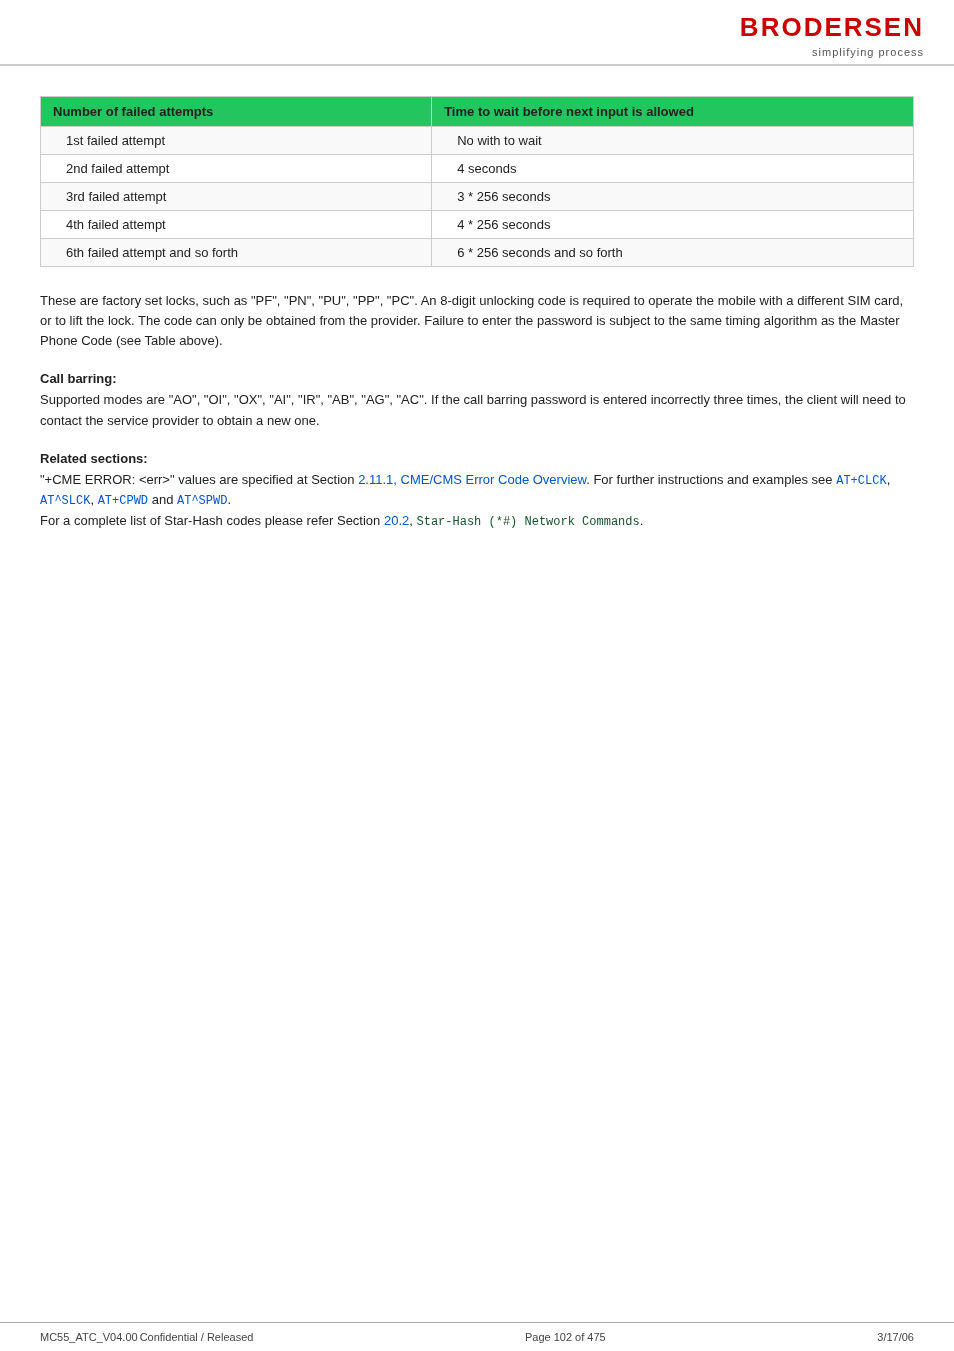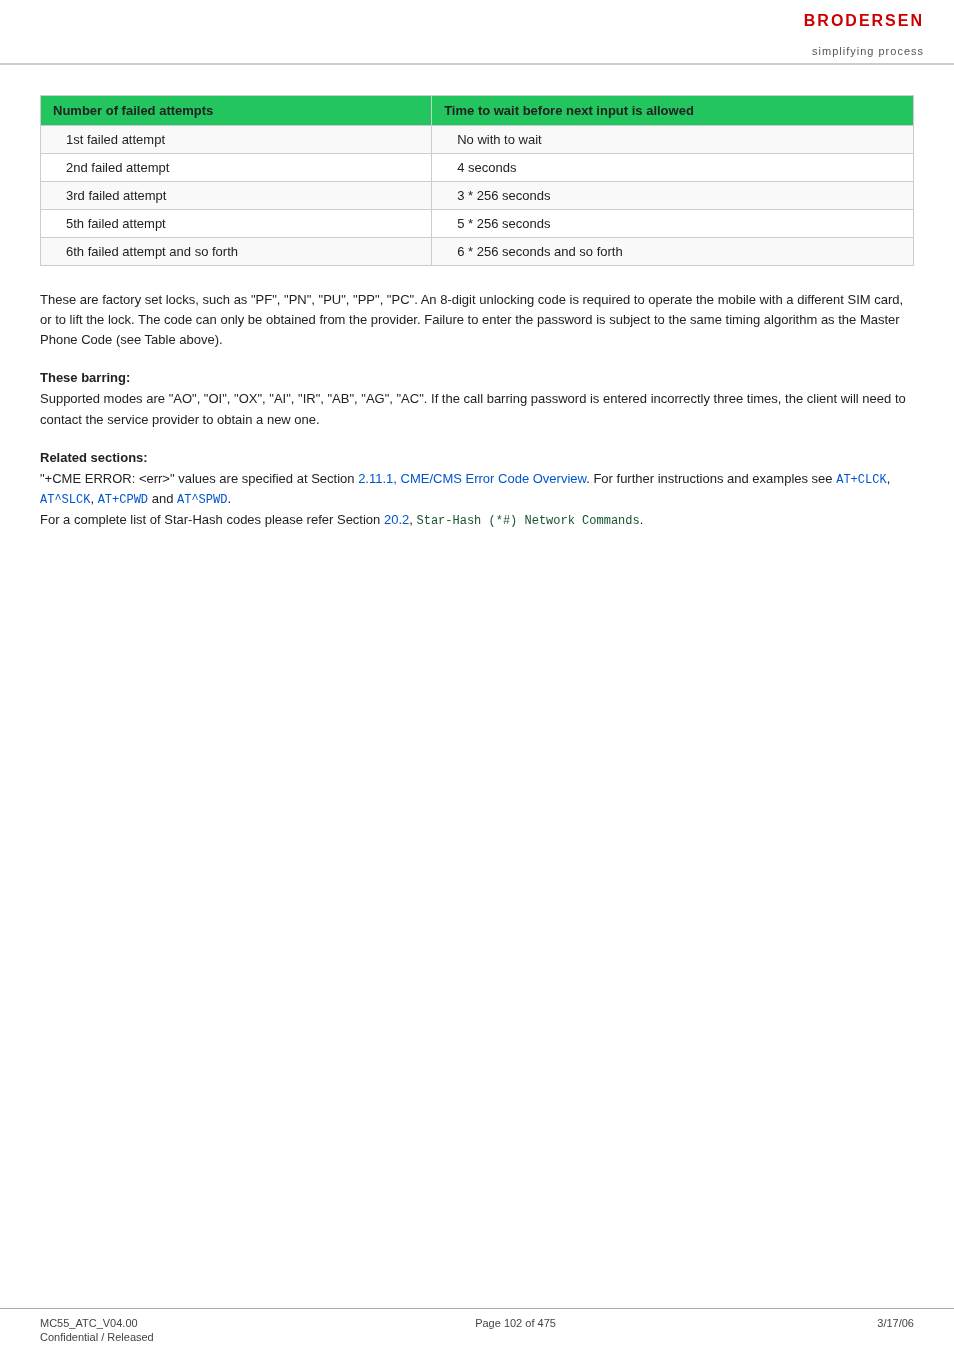--- a/index.html
+++ b/index.html
@@ -35,33 +35,33 @@
       border-bottom: 2px solid #cccccc;
     }
 
     .logo-area {
       display: flex;
       flex-direction: column;
       align-items: flex-end;
     }
 
     .logo-text {
-      font-size: 16px;
+      font-size: 26px;
       font-weight: 900;
       letter-spacing: 2px;
       color: #cc0000;
       font-family: Arial, Helvetica, sans-serif;
       text-align: right;
     }
 
     .logo-subtitle {
       font-size: 11px;
       color: #555555;
       letter-spacing: 1px;
-      margin-top: 15px;
+      margin-top: 3px;
     }
 
     
     .content {
       flex: 1;
       padding: 30px 40px 20px 40px;
     }
 
     
     .data-table {
@@ -129,21 +129,21 @@
       display: flex;
       justify-content: space-between;
       align-items: flex-start;
       font-size: 11px;
       color: #444444;
       margin-top: auto;
     }
 
     .footer-left {
       display: flex;
-      flex-direction: column;
+      flex-direction: row;
       gap: 2px;
     }
 
     .footer-center {
       text-align: center;
     }
 
     .footer-right {
       text-align: right;
     }
@@ -176,36 +176,36 @@
           </tr>
           <tr>
             <td>2nd failed attempt</td>
             <td>4 seconds</td>
           </tr>
           <tr>
             <td>3rd failed attempt</td>
             <td>3 * 256 seconds</td>
           </tr>
           <tr>
-            <td>5th failed attempt</td>
-            <td>5 * 256 seconds</td>
+            <td>4th failed attempt</td>
+            <td>4 * 256 seconds</td>
           </tr>
           <tr>
             <td>6th failed attempt and so forth</td>
             <td>6 * 256 seconds and so forth</td>
           </tr>
         </tbody>
     </table>
 
     <div class="section-block">
       <div class="section-body">These are factory set locks, such as "PF", "PN", "PU", "PP", "PC". An 8-digit unlocking code is required to operate the mobile with a different SIM card, or to lift the lock. The code can only be obtained from the provider. Failure to enter the password is subject to the same timing algorithm as the Master Phone Code (see Table above).</div>
     </div>
 
     <div class="section-block">
-      <div class="section-title">These barring:</div>
+      <div class="section-title">Call barring:</div>
       <div class="section-body">Supported modes are "AO", "OI", "OX", "AI", "IR", "AB", "AG", "AC". If the call barring password is entered incorrectly three times, the client will need to contact the service provider to obtain a new one.</div>
     </div>
 
     <div class="section-block">
       <div class="section-title">Related sections:</div>
       <div class="section-body" id="related-sections-body">
       <span><span>"+CME ERROR: &lt;err&gt;" values are specified at Section </span><a href="#" class="link-blue">2.11.1, CME/CMS Error Code Overview</a><span>. For further instructions and examples see </span><a href="#" class="link-blue monospace">AT+CLCK</a><span>, </span><a href="#" class="link-blue monospace">AT^SLCK</a><span>, </span><a href="#" class="link-blue monospace">AT+CPWD</a><span> and </span><a href="#" class="link-blue monospace">AT^SPWD</a><span>.</span></span><br><span><span>For a complete list of Star-Hash codes please refer Section </span><a href="#" class="link-blue">20.2</a><span>, </span><span class="monospace">Star-Hash (*#) Network Commands</span><span>.</span></span></div>
     </div>
 
   </div>

